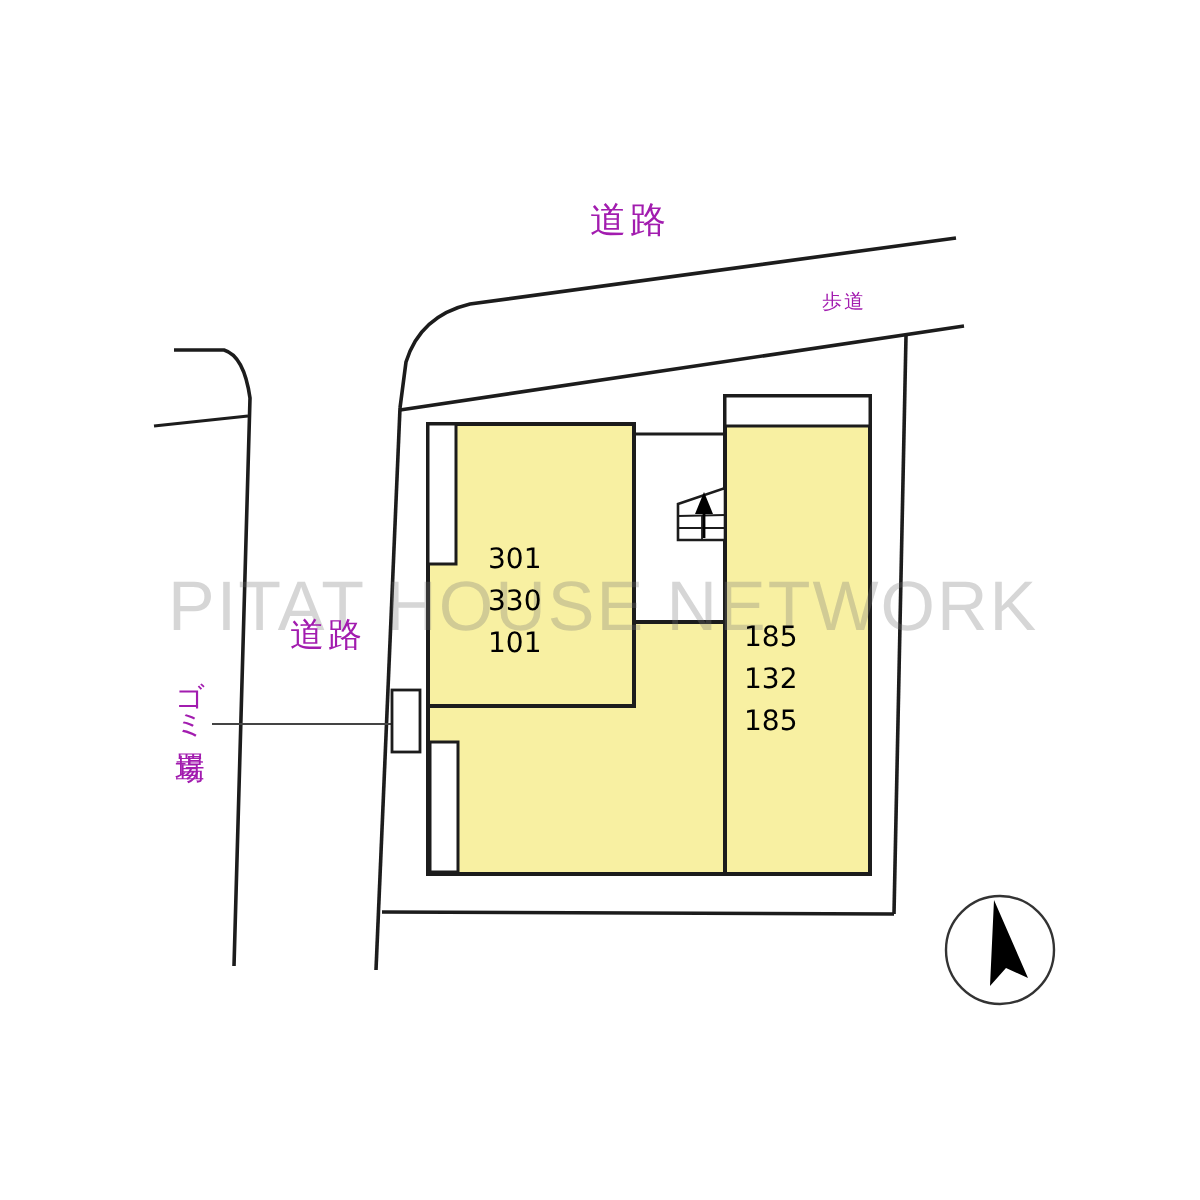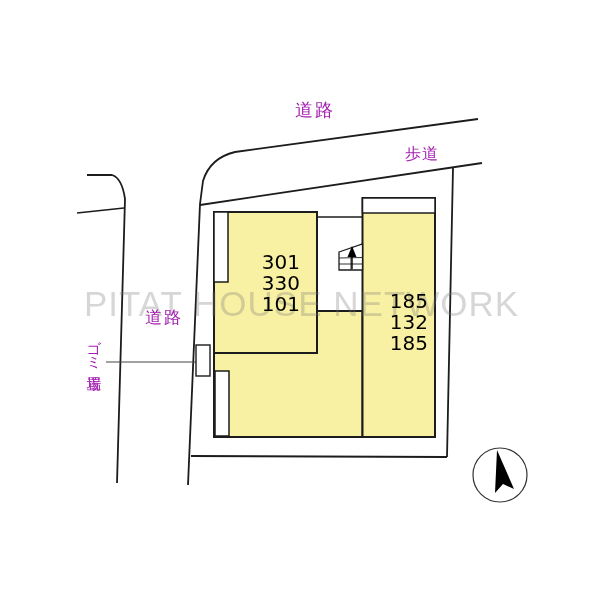--- a/index.html
+++ b/index.html
@@ -1,25 +1,25 @@
 <!DOCTYPE html>
 <html><head>
 <meta charset="utf-8">
 <style>
   html,body{margin:0;padding:0;background:#fff;}
   .canvas{position:relative;width:600px;height:600px;background:#ffffff;overflow:hidden;
           font-family:"DejaVu Sans","Liberation Sans",sans-serif;}
   .canvas svg{position:absolute;left:0;top:0;}
   .lbl{position:absolute;color:#a21caf;white-space:nowrap;}
   .lbl-road-top{left:280px;top:98px;width:70px;text-align:center;font-size:18px;letter-spacing:2px;}
-  .lbl-sidewalk{left:392px;top:144px;width:60px;text-align:center;font-size:16px;letter-spacing:1px;}
+  .lbl-sidewalk{left:392px;top:144px;width:60px;text-align:center;font-size:10px;letter-spacing:1px;}
   .lbl-road-left{left:130px;top:306px;width:68px;text-align:center;font-size:17px;letter-spacing:2px;}
   .lbl-garbage{left:85px;top:330px;font-size:14.5px;writing-mode:vertical-rl;text-orientation:upright;
                letter-spacing:1px;line-height:18px;}
-  .units{position:absolute;color:#000;text-align:right;font-size:20px;line-height:21px;}
+  .units{position:absolute;color:#000;text-align:left;font-size:14px;line-height:21px;margin-top:18px;}
   .units-a{left:244px;top:252px;width:56px;}
   .units-b{left:266px;top:360px;width:56px;line-height:22px;}
   .units-c{left:372px;top:291px;width:56px;}
   .watermark{position:absolute;left:84px;top:284px;width:520px;font-family:"Liberation Sans",sans-serif;
              font-size:35px;letter-spacing:1px;color:rgba(118,118,118,0.30);white-space:nowrap;
              pointer-events:none;}
 </style>
 </head>
 <body>
 

